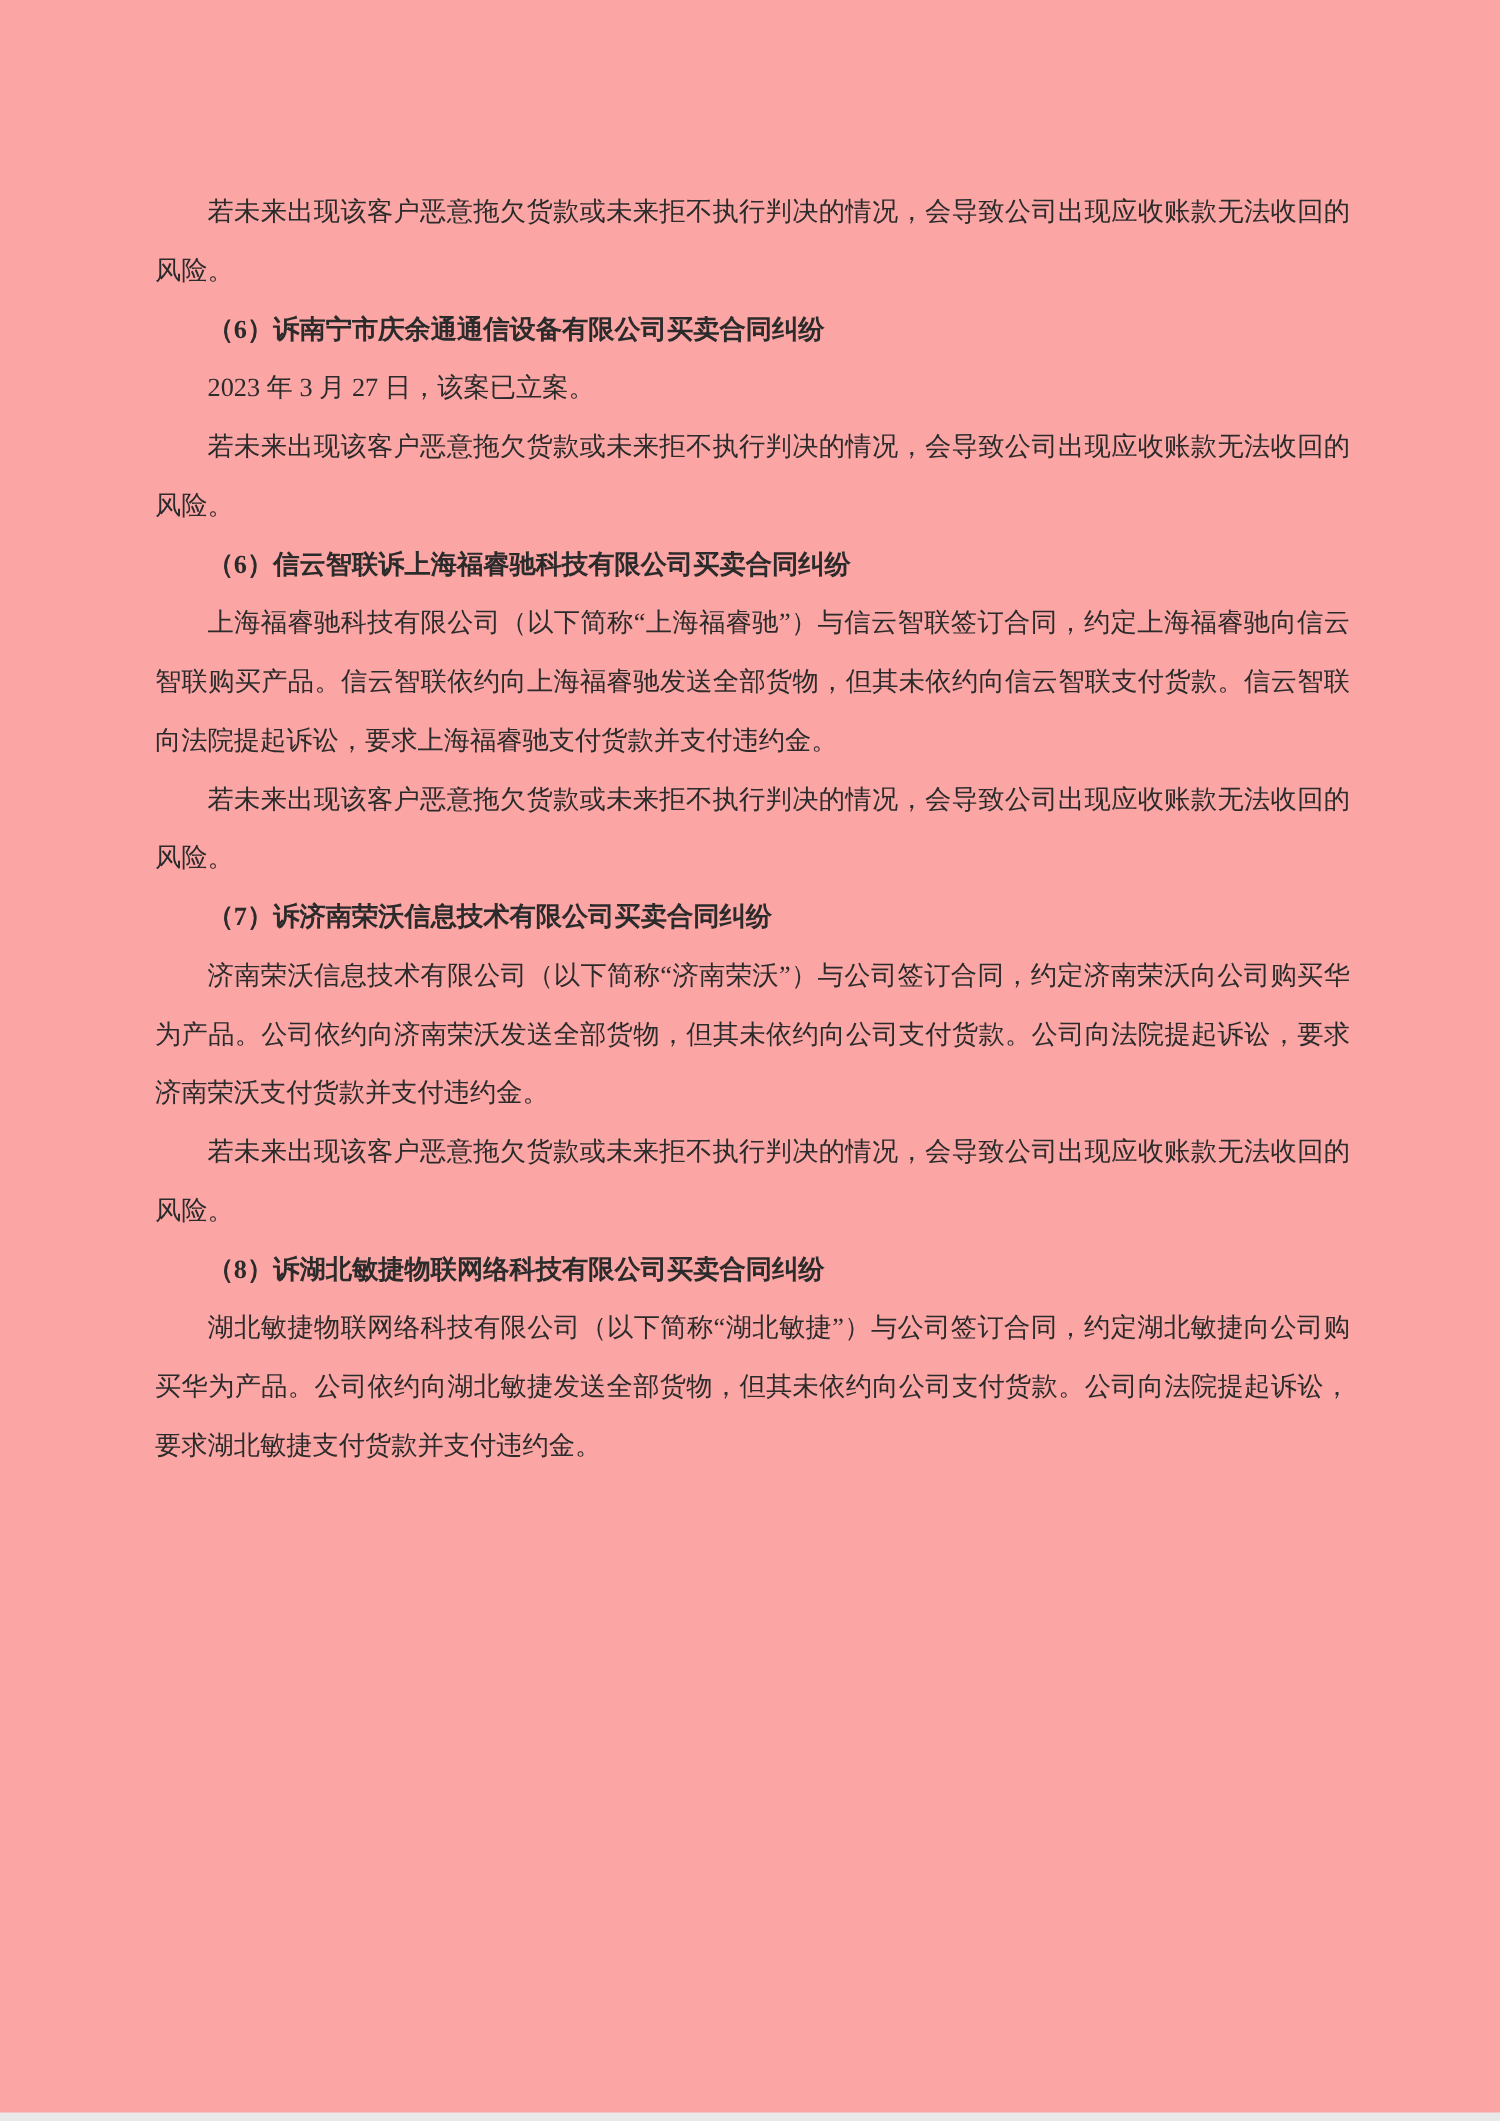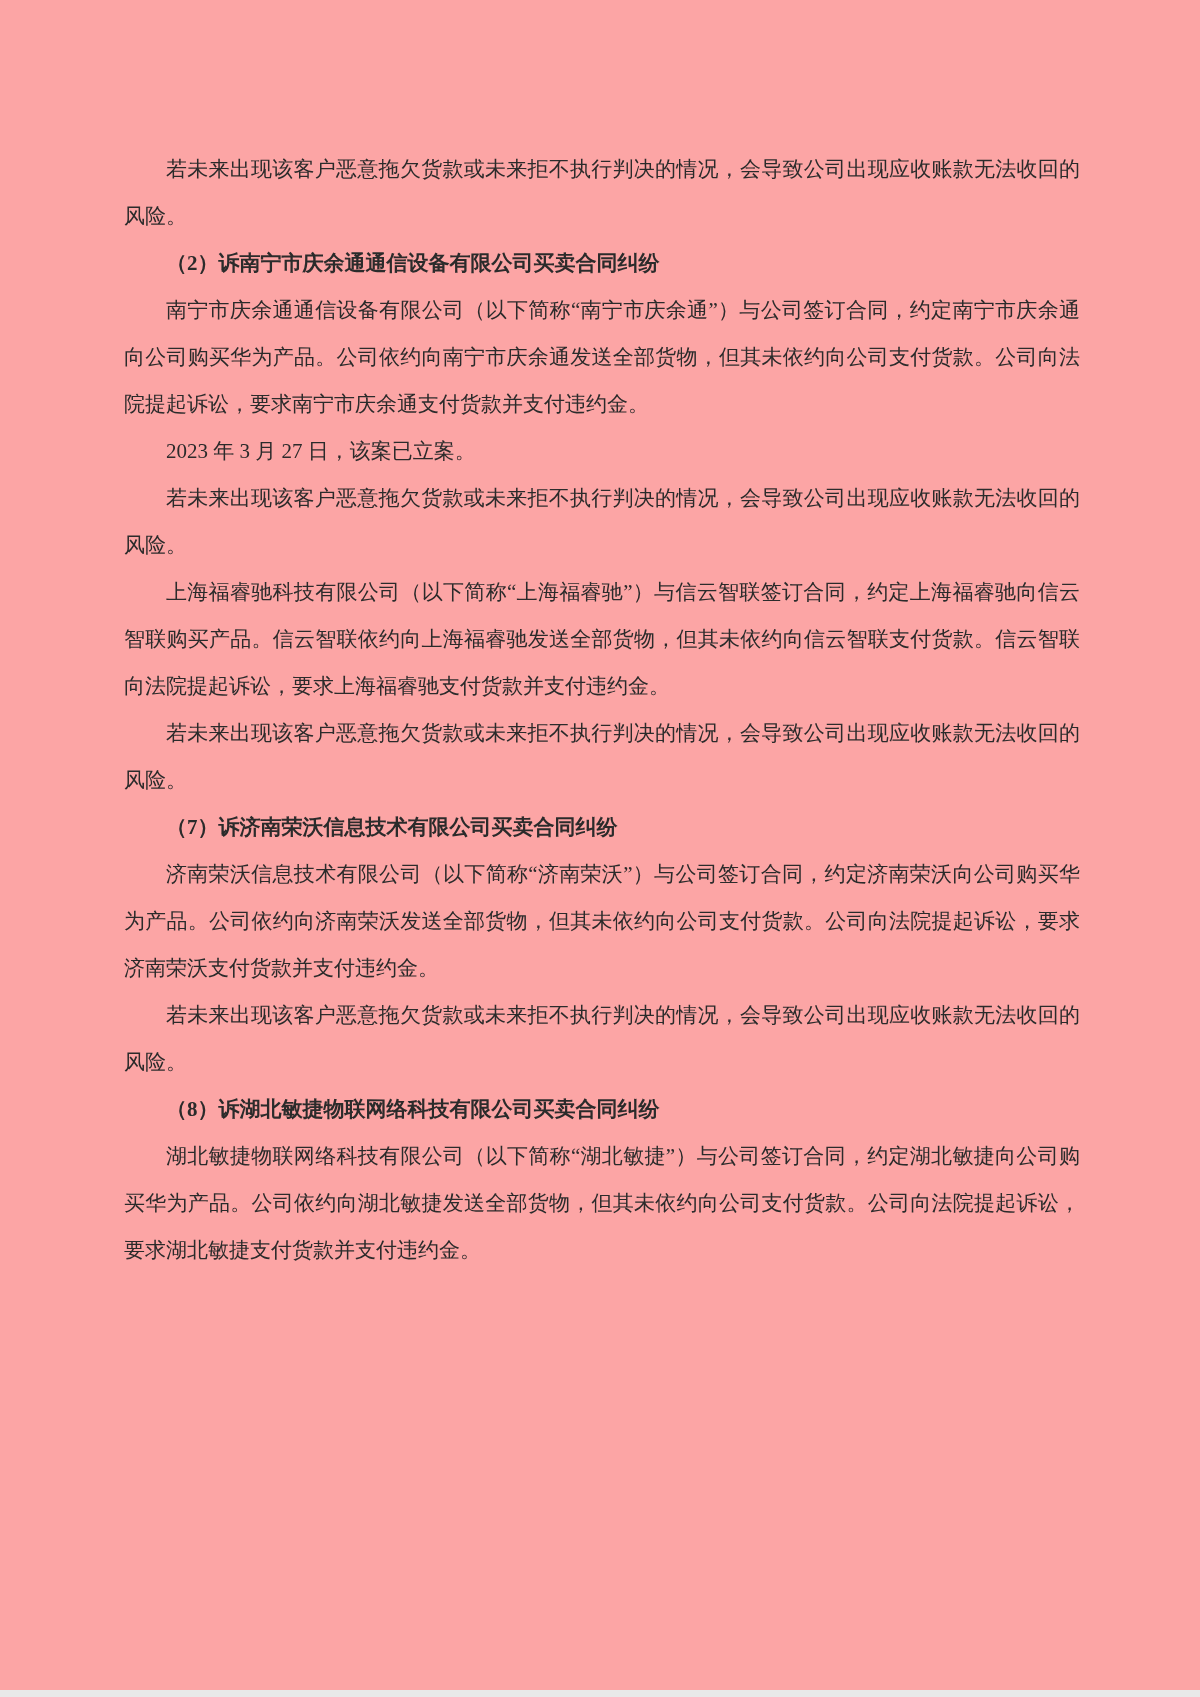--- a/index.html
+++ b/index.html
@@ -43,24 +43,24 @@
     height: 7px;
     background: #e9e9e9;
   }
 </style>
 </head>
 <body>
 
 <div class="page">
   <div class="doc-body">
       <p class="doc-para">若未来出现该客户恶意拖欠货款或未来拒不执行判决的情况，会导致公司出现应收账款无法收回的风险。</p>
-      <p class="doc-heading">（2）诉南宁市庆余通通信设备有限公司买卖合同纠纷</p>
-      <p class="doc-para">南宁市庆余通通信设备有限公司（以下简称“南宁市庆余通”）与公司签订合同，约定南宁市庆余通向公司购买华为产品。公司依约向南宁市庆余通发送全部货物，但其未依约向公司支付货款。公司向法院提起诉讼，要求南宁市庆余通支付货款并支付违约金。</p>
+      <p class="doc-heading">（6）诉南宁市庆余通通信设备有限公司买卖合同纠纷</p>
       <p class="doc-para">2023 年 3 月 27 日，该案已立案。</p>
       <p class="doc-para">若未来出现该客户恶意拖欠货款或未来拒不执行判决的情况，会导致公司出现应收账款无法收回的风险。</p>
+      <p class="doc-heading">（6）信云智联诉上海福睿驰科技有限公司买卖合同纠纷</p>
       <p class="doc-para">上海福睿驰科技有限公司（以下简称“上海福睿驰”）与信云智联签订合同，约定上海福睿驰向信云智联购买产品。信云智联依约向上海福睿驰发送全部货物，但其未依约向信云智联支付货款。信云智联向法院提起诉讼，要求上海福睿驰支付货款并支付违约金。</p>
       <p class="doc-para">若未来出现该客户恶意拖欠货款或未来拒不执行判决的情况，会导致公司出现应收账款无法收回的风险。</p>
       <p class="doc-heading">（7）诉济南荣沃信息技术有限公司买卖合同纠纷</p>
       <p class="doc-para">济南荣沃信息技术有限公司（以下简称“济南荣沃”）与公司签订合同，约定济南荣沃向公司购买华为产品。公司依约向济南荣沃发送全部货物，但其未依约向公司支付货款。公司向法院提起诉讼，要求济南荣沃支付货款并支付违约金。</p>
       <p class="doc-para">若未来出现该客户恶意拖欠货款或未来拒不执行判决的情况，会导致公司出现应收账款无法收回的风险。</p>
       <p class="doc-heading">（8）诉湖北敏捷物联网络科技有限公司买卖合同纠纷</p>
       <p class="doc-para">湖北敏捷物联网络科技有限公司（以下简称“湖北敏捷”）与公司签订合同，约定湖北敏捷向公司购买华为产品。公司依约向湖北敏捷发送全部货物，但其未依约向公司支付货款。公司向法院提起诉讼，要求湖北敏捷支付货款并支付违约金。</p>
     </div>
   <div class="page-bottom-edge"></div>
 </div>

